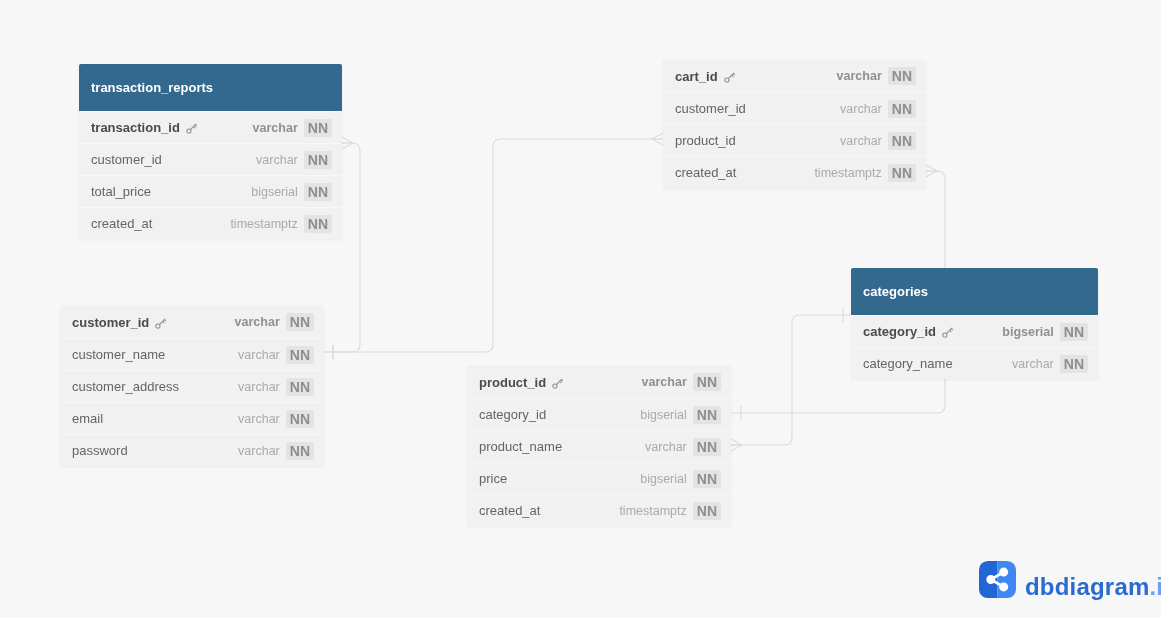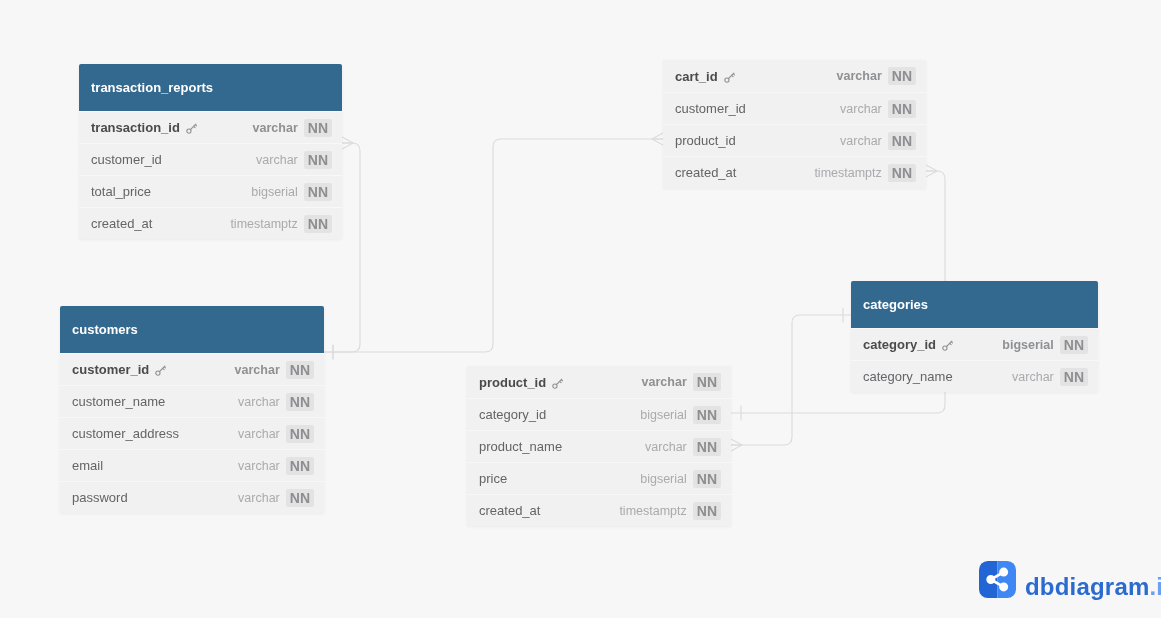--- a/index.html
+++ b/index.html
@@ -136,21 +136,20 @@
         <div class="db-row">
           <span class="fname">
             <span>created_at</span>
           </span>
           <span class="spacer"></span>
           <span class="ftype">timestamptz</span>
           <span class="nn-badge">NN</span>
         </div>
       </div>
       <div class="db-table" style="left: 60px; top: 306px; width: 264px;">
-        <div class="db-table-header">customers</div>
         <div class="db-row pk">
           <span class="fname">
             <span>customer_id</span>
             <span class="key-icon">
               <svg width="13" height="13" viewBox="0 0 16 16">
                 <g fill="none" stroke="var(--key-icon)" stroke-width="1.4" stroke-linecap="round">
                   <circle cx="4.8" cy="11.2" r="2.6"></circle>
                   <path d="M6.8 9.2 L13.4 2.6"></path>
                   <path d="M10.7 5.3 L12.4 7"></path>
                   <path d="M12.7 3.3 L14.1 4.7"></path>
@@ -240,21 +239,21 @@
         </div>
         <div class="db-row">
           <span class="fname">
             <span>created_at</span>
           </span>
           <span class="spacer"></span>
           <span class="ftype">timestamptz</span>
           <span class="nn-badge">NN</span>
         </div>
       </div>
-      <div class="db-table" style="left: 851px; top: 268px; width: 247px; margin-top: 13px;">
+      <div class="db-table" style="left: 851px; top: 268px; width: 247px;">
         <div class="db-table-header">categories</div>
         <div class="db-row pk">
           <span class="fname">
             <span>category_id</span>
             <span class="key-icon">
               <svg width="13" height="13" viewBox="0 0 16 16">
                 <g fill="none" stroke="var(--key-icon)" stroke-width="1.4" stroke-linecap="round">
                   <circle cx="4.8" cy="11.2" r="2.6"></circle>
                   <path d="M6.8 9.2 L13.4 2.6"></path>
                   <path d="M10.7 5.3 L12.4 7"></path>

